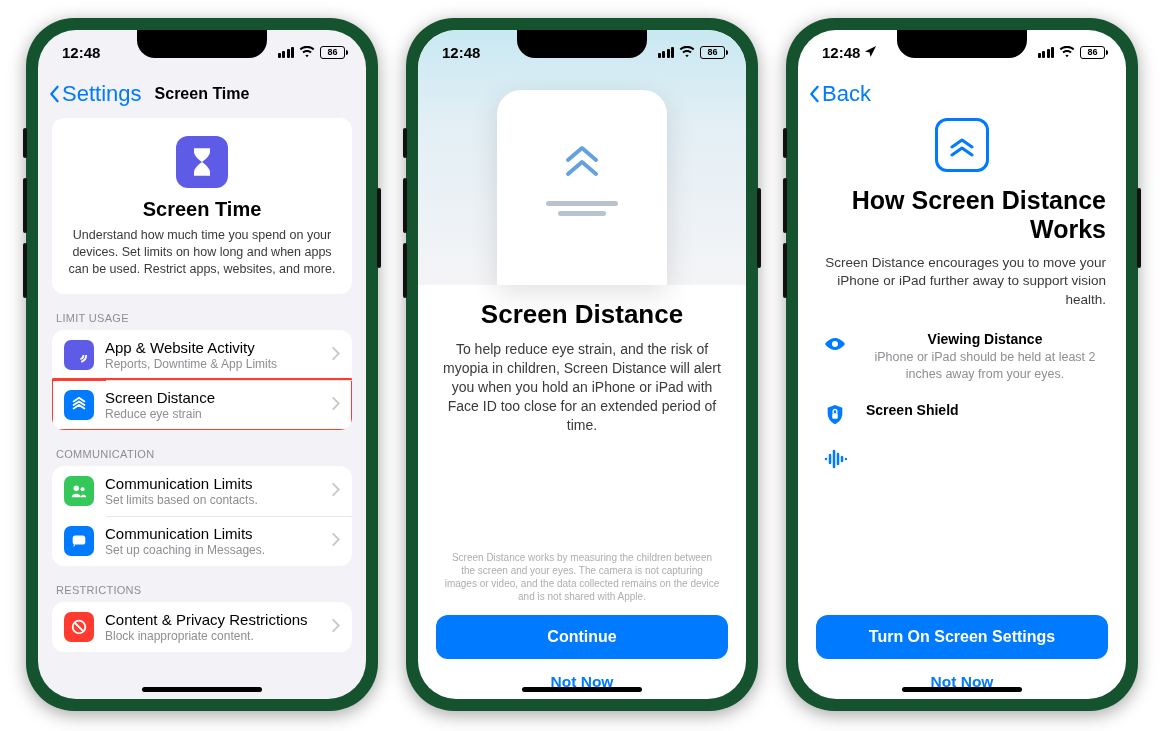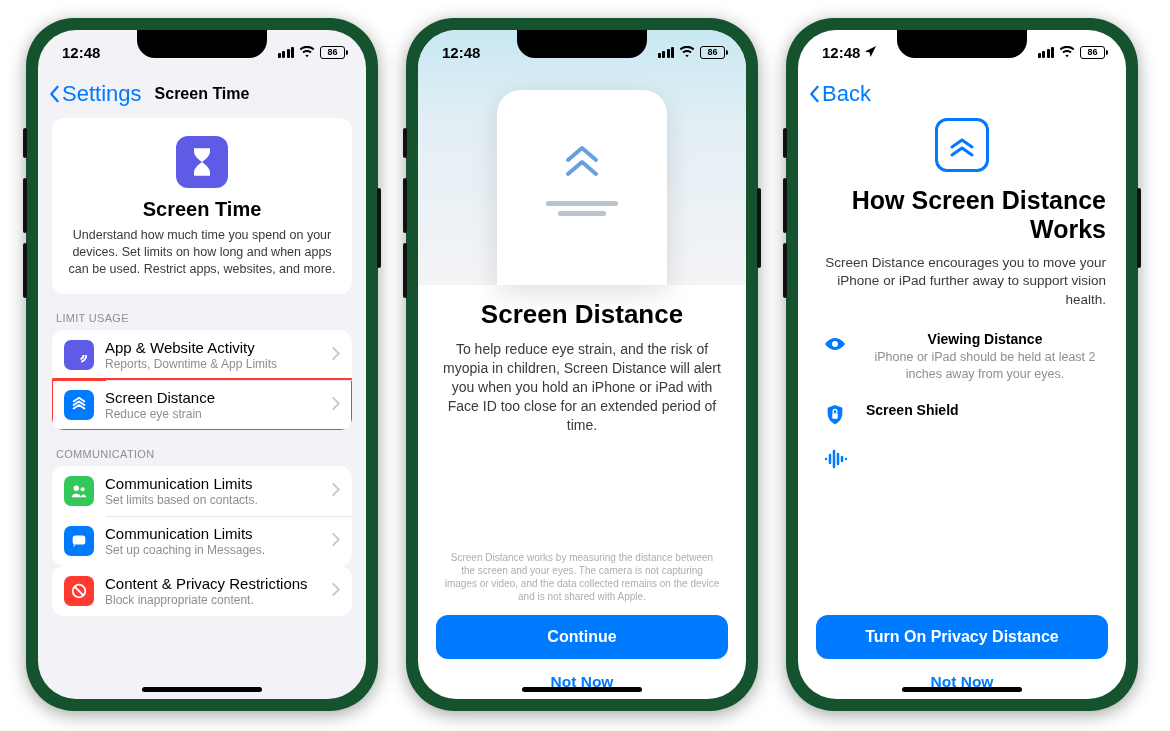--- a/index.html
+++ b/index.html
@@ -271,20 +271,21 @@
           <div class="row-text">
               <div class="row-title">Communication Limits</div>
               <div class="row-sub">Set up coaching in Messages.</div>
             </div>
           <span class="chev"><svg viewBox="0 0 8 14">
                 <path d="M1 1l6 6-6 6" stroke="currentColor" stroke-width="2" fill="none" stroke-linecap="round"></path>
               </svg></span>
         </div>
       </div>
 
+      <div class="sect-header">RESTRICTIONS</div>
       <div class="list">
         <div class="row">
           <div class="row-icon ic-red">
               <svg viewBox="0 0 20 20">
                 <circle cx="10" cy="10" r="7" fill="none" stroke="#fff" stroke-width="2"></circle>
                 <path d="M5 5l10 10" stroke="#fff" stroke-width="2"></path>
               </svg>
             </div>
           <div class="row-text">
               <div class="row-title">Content &amp; Privacy Restrictions</div>
@@ -337,21 +338,21 @@
               </svg></div>
           <div class="lines">
               <span></span>
               <span></span>
             </div>
         </div>
       </div>
       <div class="onb-body">
         <div class="onb-title">Screen Distance</div>
         <div class="onb-desc">To help reduce eye strain, and the risk of myopia in children, Screen Distance will alert you when you hold an iPhone or iPad with Face ID too close for an extended period of time.</div>
-        <div class="onb-fine">Screen Distance works by measuring the distance between the screen and your eyes. The camera is not capturing images or video, and the data collected remains on the device and is not shared with Apple.</div>
+        <div class="onb-fine">Screen Distance works by measuring the children between the screen and your eyes. The camera is not capturing images or video, and the data collected remains on the device and is not shared with Apple.</div>
       </div>
       <button class="btn-primary">Continue</button>
       <button class="btn-link">Not Now</button>
     </div>
     <div class="home-ind"></div>
   </div>
 </div>
 
 <div class="phone">
   <div class="side-btn sb-left1"></div>
@@ -433,17 +434,17 @@
       </div>
       <div class="feat">
         <div class="feat-icon">
             <svg viewBox="0 0 24 20">
               <path d="M3 10v0M7 6v8M11 2v16M15 5v10M19 8v4M23 10v0" stroke="#007aff" stroke-width="2.5" stroke-linecap="round"></path>
             </svg>
           </div>
       </div>
     </div>
 
-    <button class="btn-primary">Turn On Privacy Distance</button>
+    <button class="btn-primary">Turn On Screen Settings</button>
     <button class="btn-link">Not Now</button>
     <div class="home-ind"></div>
   </div>
 </div>
 
 </body></html>

